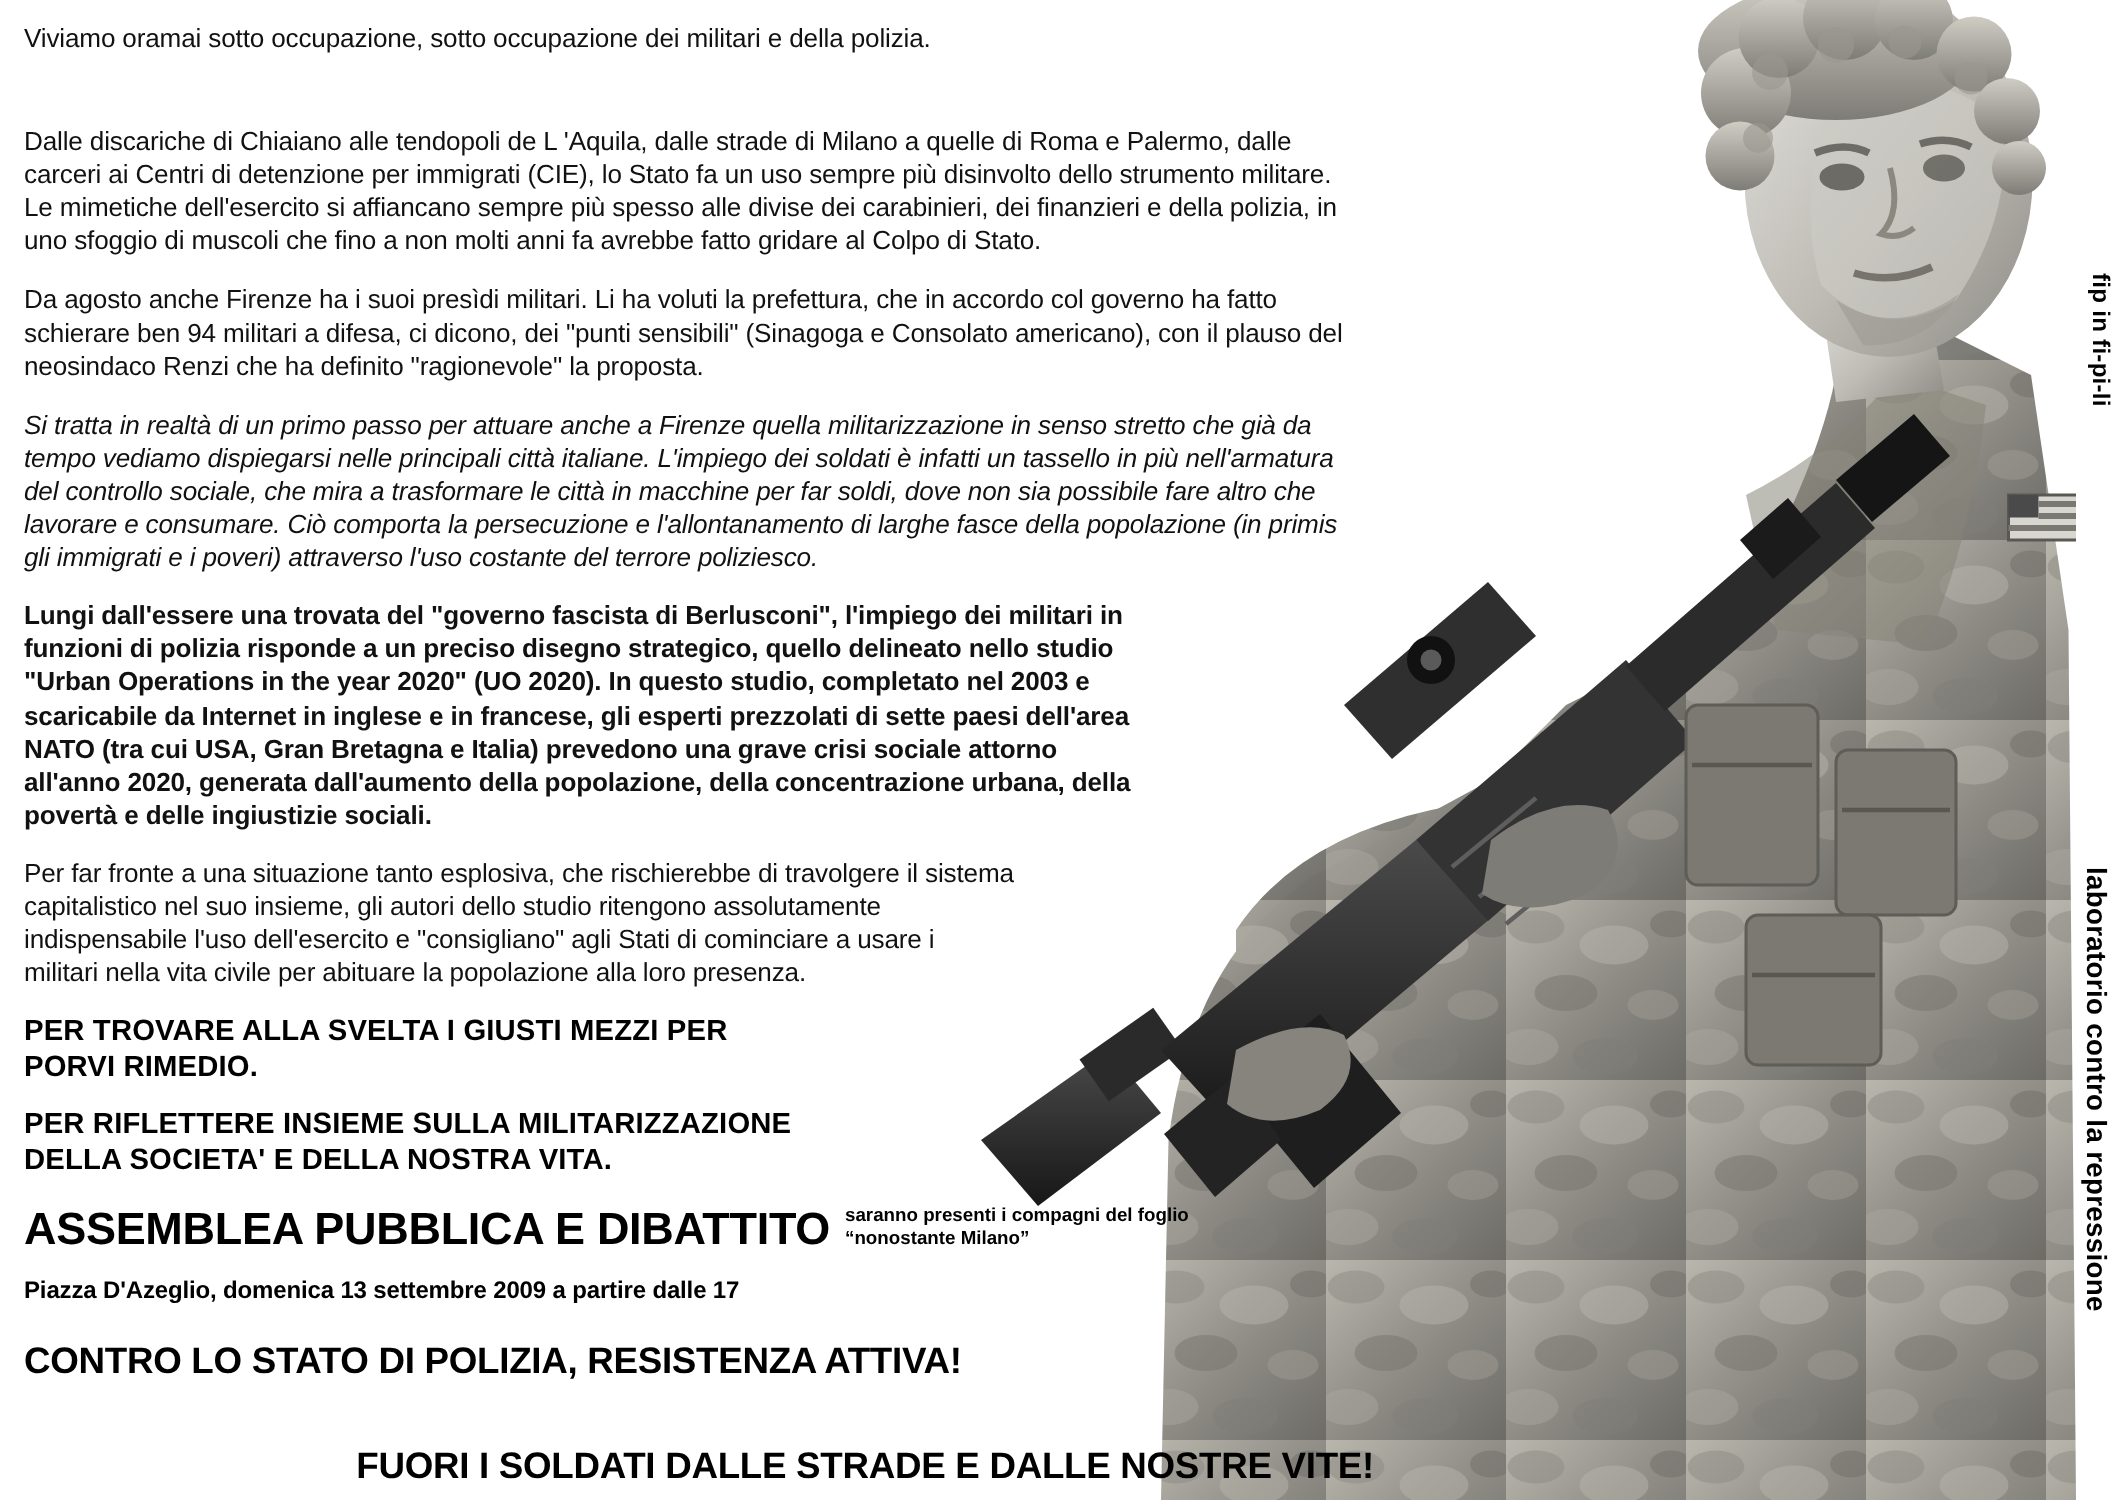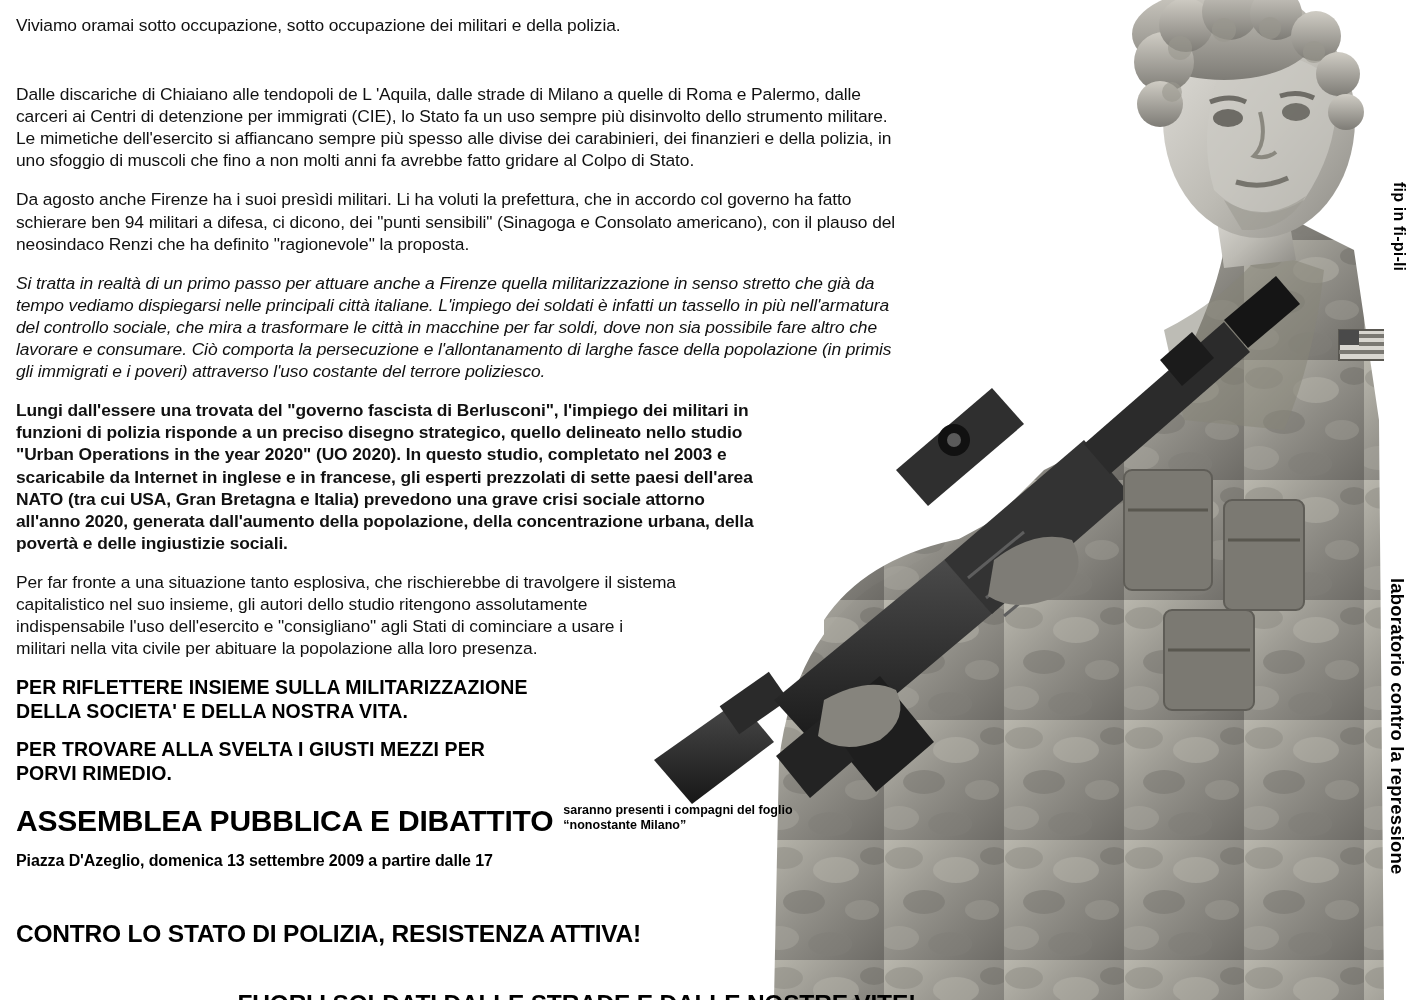--- a/index.html
+++ b/index.html
@@ -53,21 +53,21 @@
     font-size: 19.5px;
     font-weight: bold;
     line-height: 1.22;
     margin: 0 0 14px 0;
     letter-spacing: 0.1px;
   }
   .callout.c1 { margin-top: 12px; }
 
   .headline-row {
     display: flex;
-    align-items: center;
+    align-items: flex-start;
     margin: 18px 0 10px 0;
   }
   .headline {
     font-size: 30px;
     font-weight: bold;
     letter-spacing: -0.2px;
     white-space: nowrap;
   }
   .headline-note {
     font-size: 12.5px;
@@ -81,21 +81,21 @@
     font-size: 16px;
     font-weight: bold;
     margin: 14px 0 0 0;
     letter-spacing: -0.1px;
   }
   .slogan {
     font-size: 24.5px;
     font-weight: bold;
     letter-spacing: -0.2px;
   }
-  .slogan.s1 { margin-top: 50px; }
+  .slogan.s1 { margin-top: 24px; }
   .slogan.s2 { margin-top: 42px; text-align: right; }
 
   
   .vert {
     position: absolute;
     writing-mode: vertical-rl;
     text-orientation: mixed;
     font-weight: bold;
     color: #000;
     white-space: nowrap;
@@ -258,24 +258,24 @@
   </div>
 
   <div class="textcol">
     <p class="para p1">Viviamo oramai sotto occupazione, sotto occupazione dei militari e della polizia.</p>
     <p class="para p2">Dalle discariche di Chiaiano alle tendopoli de L 'Aquila, dalle strade di Milano a quelle di Roma e Palermo, dalle carceri ai Centri di detenzione per immigrati (CIE), lo Stato fa un uso sempre più disinvolto dello strumento militare. Le mimetiche dell'esercito si affiancano sempre più spesso alle divise dei carabinieri, dei finanzieri e della polizia, in uno sfoggio di muscoli che fino a non molti anni fa avrebbe fatto gridare al Colpo di Stato.</p>
     <p class="para p3">Da agosto anche Firenze ha i suoi presìdi militari. Li ha voluti la prefettura, che in accordo col governo ha fatto schierare ben 94 militari a difesa, ci dicono, dei "punti sensibili" (Sinagoga e Consolato americano), con il plauso del neosindaco Renzi che ha definito "ragionevole" la proposta.</p>
     <p class="para p4">Si tratta in realtà di un primo passo per attuare anche a Firenze quella militarizzazione in senso stretto che già da tempo vediamo dispiegarsi nelle principali città italiane. L'impiego dei soldati è infatti un tassello in più nell'armatura del controllo sociale, che mira a trasformare le città in macchine per far soldi, dove non sia possibile fare altro che lavorare e consumare. Ciò comporta la persecuzione e l'allontanamento di larghe fasce della popolazione (in primis gli immigrati e i poveri) attraverso l'uso costante del terrore poliziesco.</p>
     <p class="para p5">Lungi dall'essere una trovata del "governo fascista di Berlusconi", l'impiego dei militari in funzioni di polizia risponde a un preciso disegno strategico, quello delineato nello studio "Urban Operations in the year 2020" (UO 2020). In questo studio, completato nel 2003 e scaricabile da Internet in inglese e in francese, gli esperti prezzolati di sette paesi dell'area  NATO (tra cui USA, Gran Bretagna e Italia) prevedono una grave crisi sociale attorno all'anno 2020, generata dall'aumento della popolazione, della concentrazione urbana, della povertà e delle ingiustizie sociali.</p>
     <p class="para p6">Per far fronte a una situazione tanto esplosiva, che rischierebbe di travolgere il sistema capitalistico nel suo insieme, gli autori dello studio ritengono assolutamente indispensabile l'uso dell'esercito e "consigliano" agli Stati di cominciare a usare i militari nella vita civile per abituare la popolazione alla loro presenza.</p>
 
+    <p class="callout c2" style="white-space:pre-line">PER TROVARE ALLA SVELTA I GIUSTI MEZZI PER
+PORVI RIMEDIO.</p>
     <p class="callout c1" style="white-space:pre-line">PER RIFLETTERE INSIEME SULLA MILITARIZZAZIONE
 DELLA SOCIETA' E DELLA NOSTRA VITA.</p>
-    <p class="callout c2" style="white-space:pre-line">PER TROVARE ALLA SVELTA I GIUSTI MEZZI PER
-PORVI RIMEDIO.</p>
 
     <div class="headline-row">
       <div class="headline">ASSEMBLEA PUBBLICA E DIBATTITO</div>
       <div class="headline-note">saranno presenti i compagni del foglio “nonostante Milano”</div>
     </div>
 
     <p class="whenwhere">Piazza D'Azeglio, domenica 13 settembre 2009 a partire dalle 17</p>
 
     <p class="slogan s1">CONTRO LO STATO DI POLIZIA, RESISTENZA ATTIVA!</p>
     <p class="slogan s2">FUORI I SOLDATI DALLE STRADE E DALLE NOSTRE VITE!</p>

